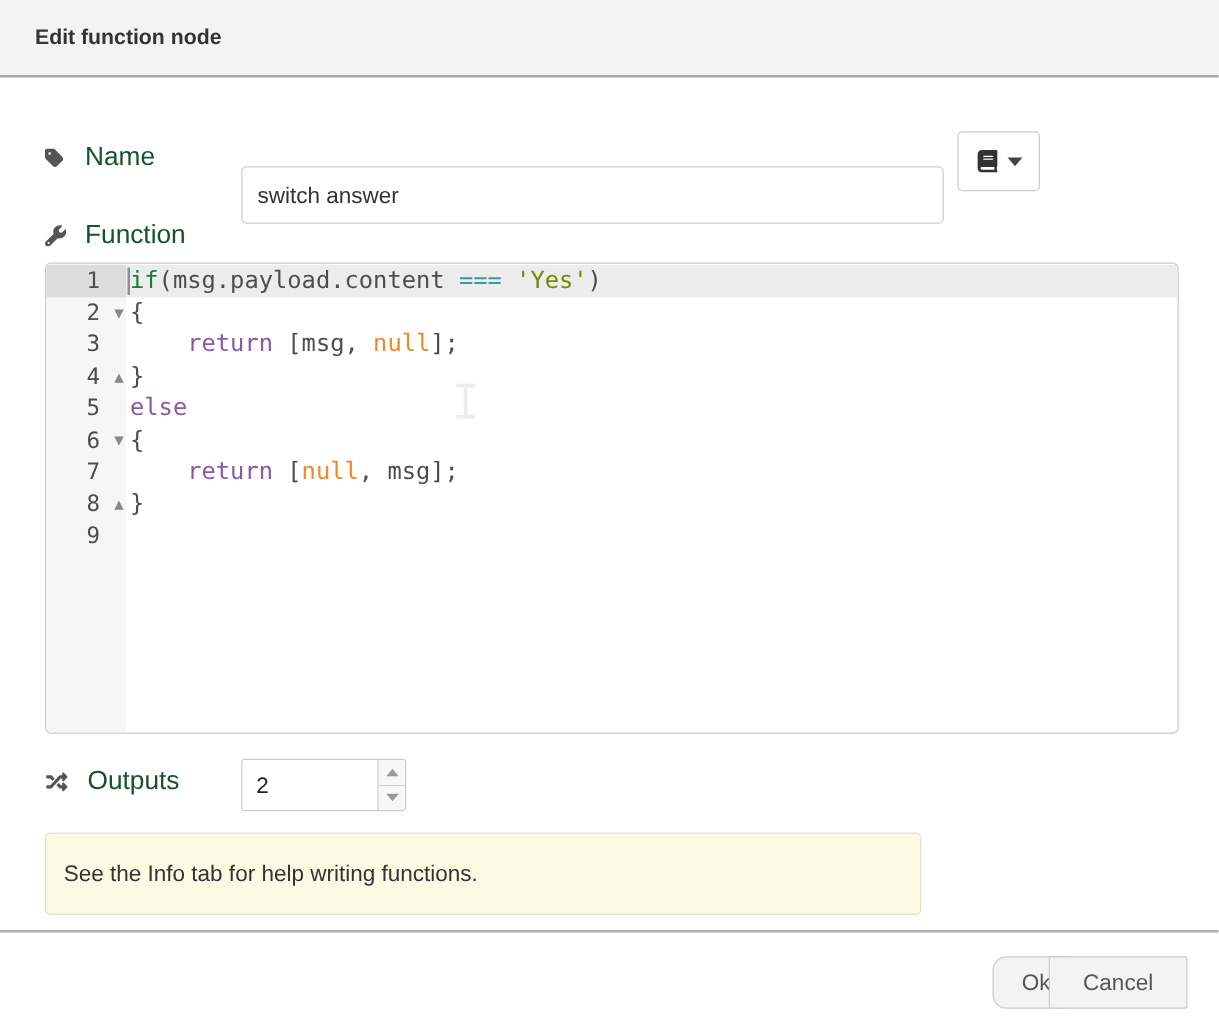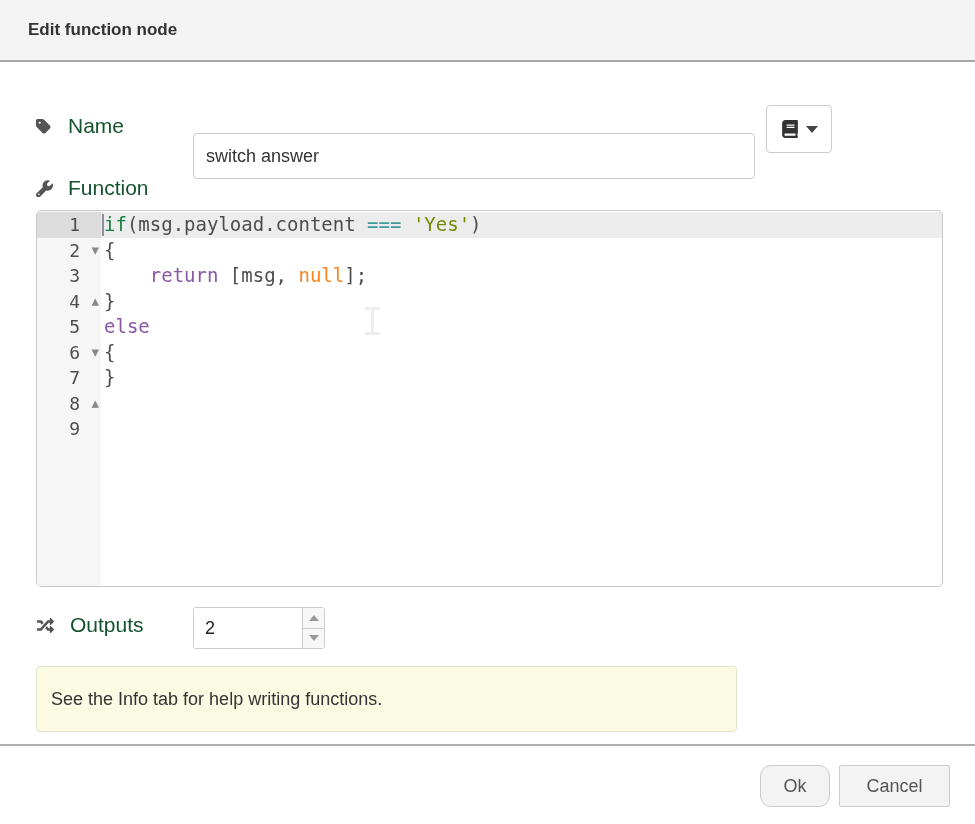--- a/index.html
+++ b/index.html
@@ -86,21 +86,21 @@
     background:#fbfbe4;border:1px solid #e2e2cd;border-radius:4px;
     display:flex;align-items:center;padding:0 14px;font-size:18px;color:#333;
   }
   
   .footer-divider{position:absolute;left:0;right:0;top:744px;height:2px;background:#b0b0b0;}
   .btn{
     position:absolute;top:765px;height:42px;box-sizing:border-box;
     background:#f3f3f3;border:1px solid #ccc;border-radius:2px;
     font-family:"Liberation Sans",sans-serif;font-size:18px;color:#555;cursor:pointer;
   }
-  #ok-btn{left:760px;width:70px;border-radius:11px;}
+  #ok-btn{left:794px;width:70px;border-radius:11px;}
   #cancel-btn{left:839px;width:111px;}
 </style>
 </head>
 <body>
 
 <div class="dlg-header">
   <span class="dlg-title">Edit function node</span>
 </div>
 
 <div class="form-label" style="left:36px;top:114px;">
@@ -142,20 +142,21 @@
       <div class="gutter-cell"><span>8</span><span class="fold">▴</span></div>
       <div class="gutter-cell"><span>9</span></div>
     </div>
   <div class="code-area">
       <div class="code-line active"><span class="caret"></span><span style="color: #15803d;">if</span><span style="color: rgb(77, 77, 76);">(msg.payload.content </span><span style="color: rgb(62, 153, 159);">===</span><span style="color: rgb(77, 77, 76);"> </span><span style="color: rgb(113, 140, 0);">'Yes'</span><span style="color: rgb(77, 77, 76);">)</span></div>
       <div class="code-line"><span style="color: rgb(77, 77, 76);">{</span></div>
       <div class="code-line"><span style="color: rgb(77, 77, 76);">    </span><span style="color: rgb(137, 89, 168);">return</span><span style="color: rgb(77, 77, 76);"> [msg, </span><span style="color: rgb(245, 135, 31);">null</span><span style="color: rgb(77, 77, 76);">];</span></div>
       <div class="code-line"><span style="color: rgb(77, 77, 76);">}</span></div>
       <div class="code-line"><span style="color: rgb(137, 89, 168);">else</span></div>
       <div class="code-line"><span style="color: rgb(77, 77, 76);">{</span></div>
+      <div class="code-line"><span style="color: rgb(77, 77, 76);">    </span><span style="color: rgb(137, 89, 168);">return</span><span style="color: rgb(77, 77, 76);"> [</span><span style="color: rgb(245, 135, 31);">null</span><span style="color: rgb(77, 77, 76);">, msg];</span></div>
       <div class="code-line"><span style="color: rgb(77, 77, 76);">}</span></div>
       <div class="code-line"></div>
     </div>
 </div>
 <div class="ibeam"></div>
 
 <div class="form-label" style="left:36px;top:613px;">
   <span class="icon">
     <svg width="19" height="17" viewBox="0 0 512 512">
         <path fill="#555" d="M504.971 359.029c9.373 9.373 9.373 24.569 0 33.941l-80 79.984c-15.01 15.01-40.971 4.49-40.971-16.971V416h-58.785a12 12 0 0 1-8.773-3.812l-70.556-75.596 53.333-57.143L352 336h32v-39.981c0-21.438 25.943-31.998 40.971-16.971l80 79.981zM12 176h84l52.781 56.551 53.333-57.143-70.556-75.596A12 12 0 0 0 122.785 96H12c-6.627 0-12 5.373-12 12v56c0 6.627 5.373 12 12 12zm372 0v39.984c0 21.46 25.961 31.98 40.971 16.971l80-79.984c9.373-9.373 9.373-24.569 0-33.941l-80-79.981C409.943 24.021 384 34.582 384 56.019V96h-58.785a12 12 0 0 0-8.773 3.812L96.78 336H12c-6.627 0-12 5.373-12 12v56c0 6.627 5.373 12 12 12h110.785a12 12 0 0 0 8.773-3.812l219.657-235.376H384z"></path>

